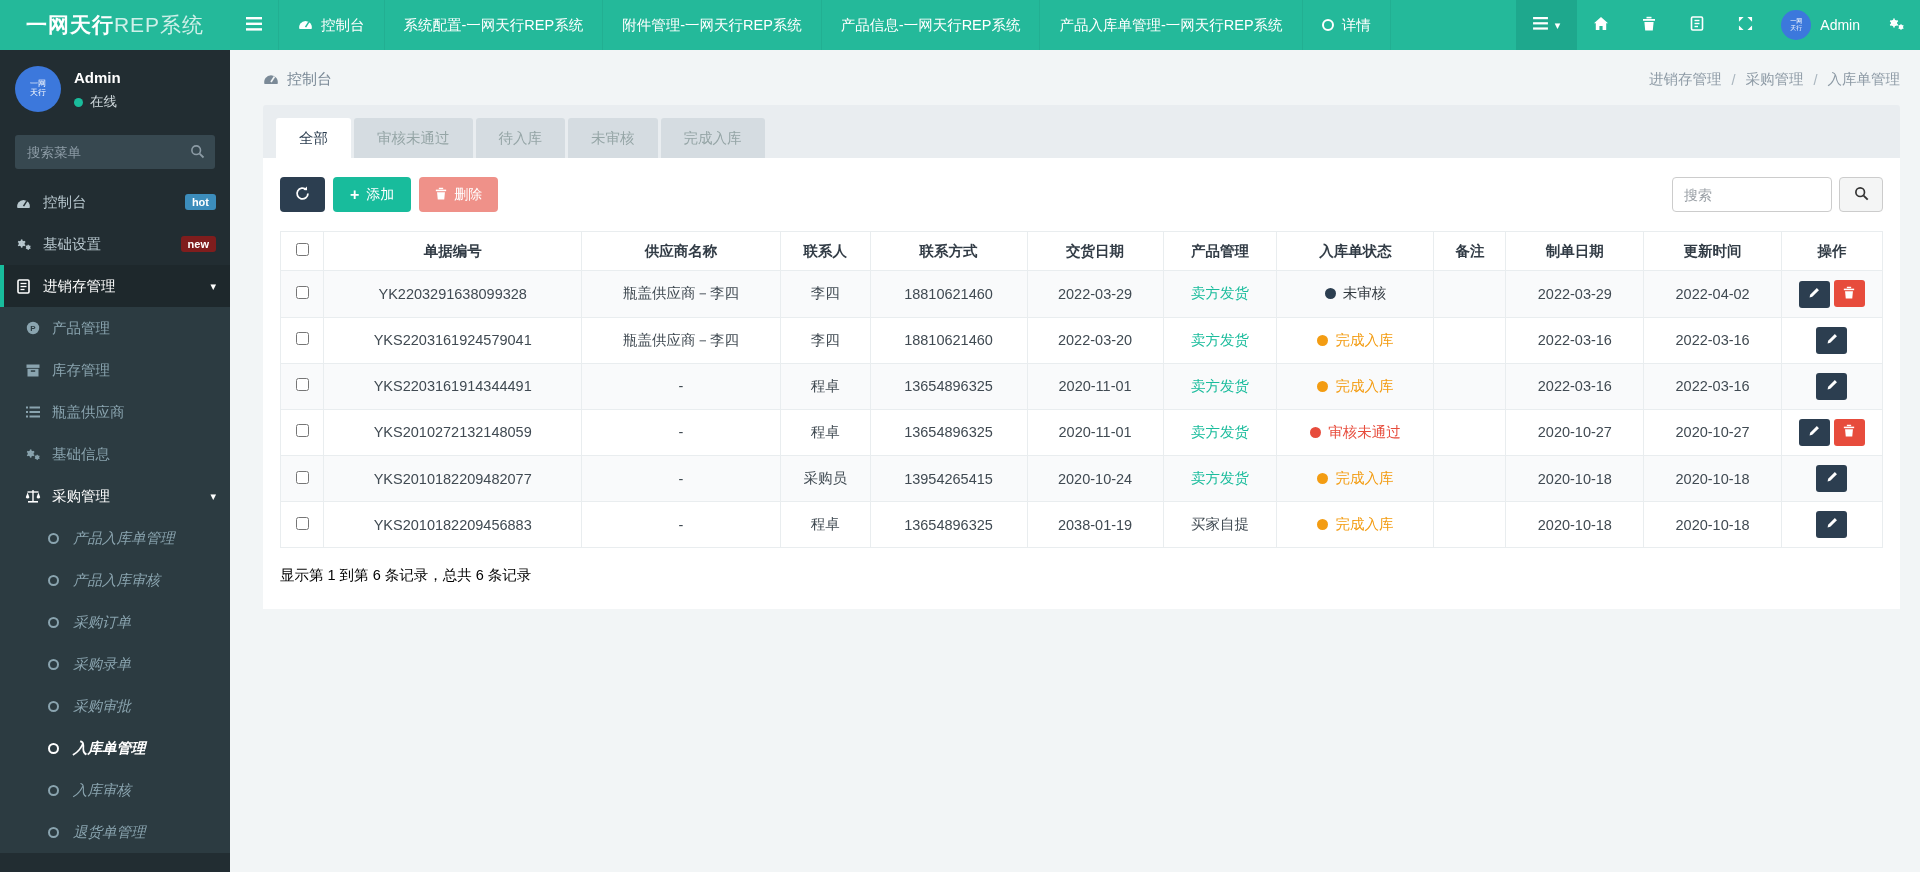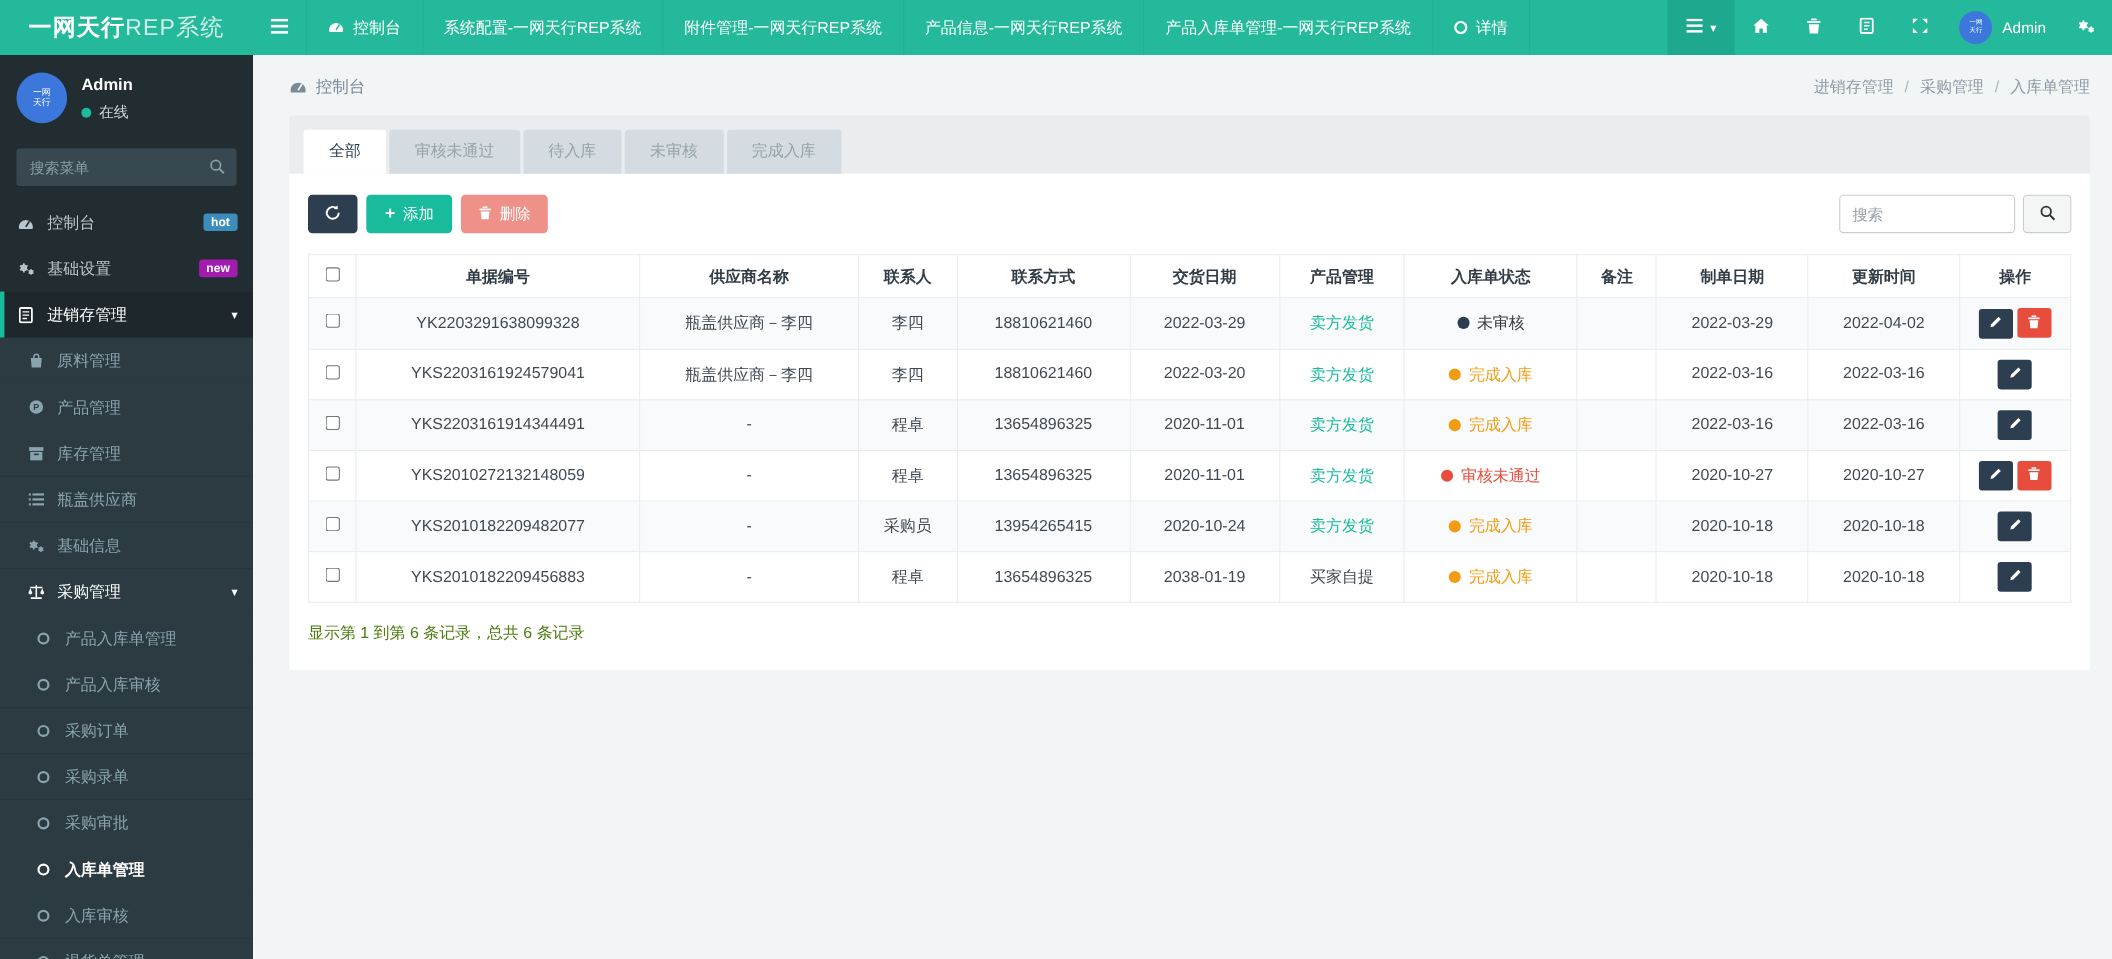--- a/index.html
+++ b/index.html
@@ -37,26 +37,26 @@
   .sidebar-menu { list-style:none; }
   .sidebar-menu li { height:42px; }
   .sidebar-menu li a { display:flex; align-items:center; height:42px; padding:0 14px 0 15px; color:#b8c7ce; font-size:14.5px; text-decoration:none; cursor:pointer; }
   .sidebar-menu .mi-icon { width:17px; margin-right:11px; display:flex; align-items:center; justify-content:center; flex:none; }
   .sidebar-menu li.active-parent { background:#1e282c; border-left:4px solid #18bc9c; }
   .sidebar-menu li.active-parent a { padding-left:11px; color:#fff; }
   .sidebar-menu li.sub { background:#2c3b41; }
   .sidebar-menu li.sub a { padding-left:24px; color:#8aa4af; }
   .sidebar-menu li.sub.on a { color:#fff; }
   .sidebar-menu li.sub2 { background:#2c3b41; }
-  .sidebar-menu li.sub2 a { padding-left:31px; color:#8aa4af; }
+  .sidebar-menu li.sub2 a { padding-left:45px; color:#8aa4af;font-style:italic; }
   .sidebar-menu li.sub2.on a { color:#fff; font-weight:bold; }
   .menu-circle { width:11px; height:11px; border:2px solid currentColor; border-radius:50%; display:inline-block; }
   .badge { margin-left:auto; font-size:11px; color:#fff; padding:2px 7px; border-radius:3px; font-weight:bold; }
   .badge.hot { background:#3c8dbc; }
-  .badge.new { background:#a21caf; }
+  .badge.new { background:#7f1d1d; }
   .chev { margin-left:auto; color:inherit; font-size:11px; }
 
   
   .content { margin-left:230px; padding-top:50px; }
   .content-header { display:flex; justify-content:space-between; align-items:center; padding:20px 20px 16px 33px; color:#7b8a97; font-size:15px; }
   .content-header .ch-left { display:flex; align-items:center; gap:8px; }
   .breadcrumb { display:flex; align-items:center; gap:10px; color:#8d9aa5; font-size:14.5px; }
   .breadcrumb .sep { color:#aab6bf; }
 
   .panel { margin:0 20px 0 33px; }
@@ -77,21 +77,21 @@
 
   table.grid { width:100%; border-collapse:collapse; font-size:14.5px; color:#404a52; table-layout:fixed; }
   table.grid th, table.grid td { border:1px solid #e9edef; text-align:center; padding:9px 6px; height:39px; overflow:hidden; white-space:nowrap; }
   table.grid th { font-weight:bold; color:#323c46; background:#fff; }
   table.grid tbody tr:nth-child(odd) { background:#f9fafb; }
   table.grid input[type=checkbox] { width:13px; height:13px; cursor:pointer; }
   .dot { display:inline-block; width:11px; height:11px; border-radius:50%; margin-right:7px; vertical-align:-1px; }
   .row-btn { width:31px; height:27px; border:none; border-radius:3px; margin:0 2px; cursor:pointer; display:inline-flex; align-items:center; justify-content:center; }
   .row-btn.edit { background:#2c3e50; }
   .row-btn.del { background:#e74c3c; }
-  .table-note { margin-top:18px; font-size:14.5px; color:#4d7c0f; }
+  .table-note { margin-top:18px; font-size:14.5px; color:#000000; }
 </style>
 </head>
 <body>
 
 <header class="topbar">
   <div class="logo">
     <b>一网天行</b>
       <span class="rest">REP系统</span>
   </div>
   <div class="topbar-toggle">
@@ -259,31 +259,20 @@
       <span class="mi-icon">
             <svg width="13" height="15" viewBox="0 0 13 15">
               <rect x="1" y="1" width="11" height="13" rx="1.2" fill="none" stroke="#fff" stroke-width="1.6"></rect>
               <line x1="3.5" y1="4.5" x2="9.5" y2="4.5" stroke="#fff" stroke-width="1.3"></line>
               <line x1="3.5" y1="7.5" x2="9.5" y2="7.5" stroke="#fff" stroke-width="1.3"></line>
               <line x1="3.5" y1="10.5" x2="7.5" y2="10.5" stroke="#fff" stroke-width="1.3"></line>
             </svg>
           </span>
       <span>进销存管理</span>
       <span class="chev">▾</span>
-    </a>
-      </li>
-    <li class="sub">
-        <a>
-      <span class="mi-icon">
-            <svg width="14" height="14" viewBox="0 0 14 14">
-              <path d="M2 4.5h10l-.8 8.5H2.8Z" fill="#8aa4af"></path>
-              <path d="M4.8 5V3.2a2.2 2.2 0 0 1 4.4 0V5" fill="none" stroke="#8aa4af" stroke-width="1.4"></path>
-            </svg>
-          </span>
-      <span>原料管理</span>
     </a>
       </li>
     <li class="sub">
         <a>
       <span class="mi-icon">
             <svg width="14" height="14" viewBox="0 0 14 14">
               <circle cx="7" cy="7" r="6.2" fill="#8aa4af"></circle>
               <text x="7" y="10" font-size="8" font-weight="bold" fill="#2c3b41" text-anchor="middle" font-family="sans-serif">P</text>
             </svg>
           </span>

